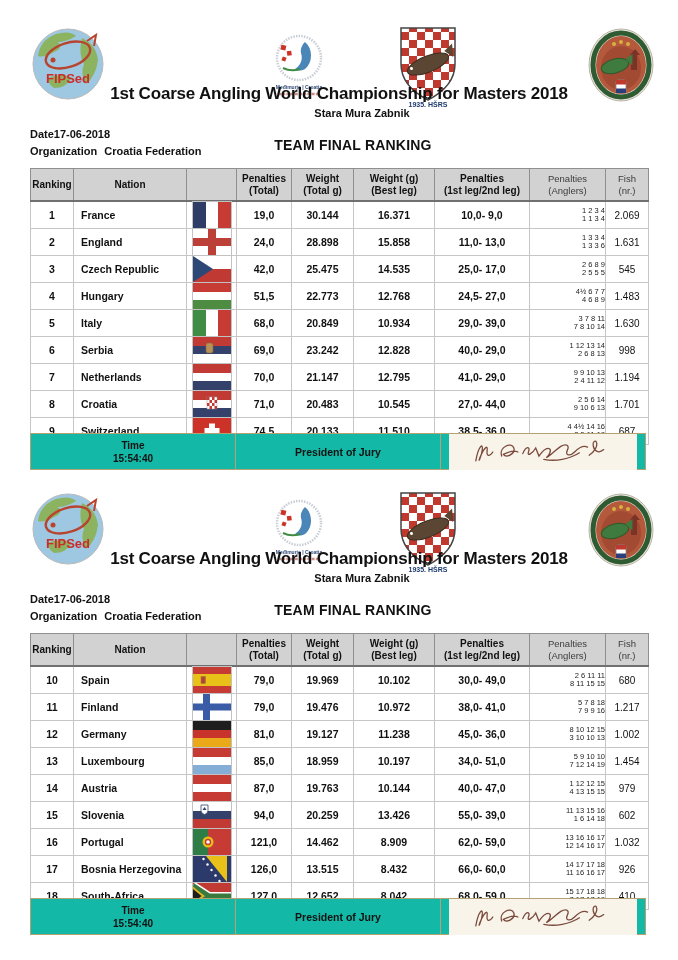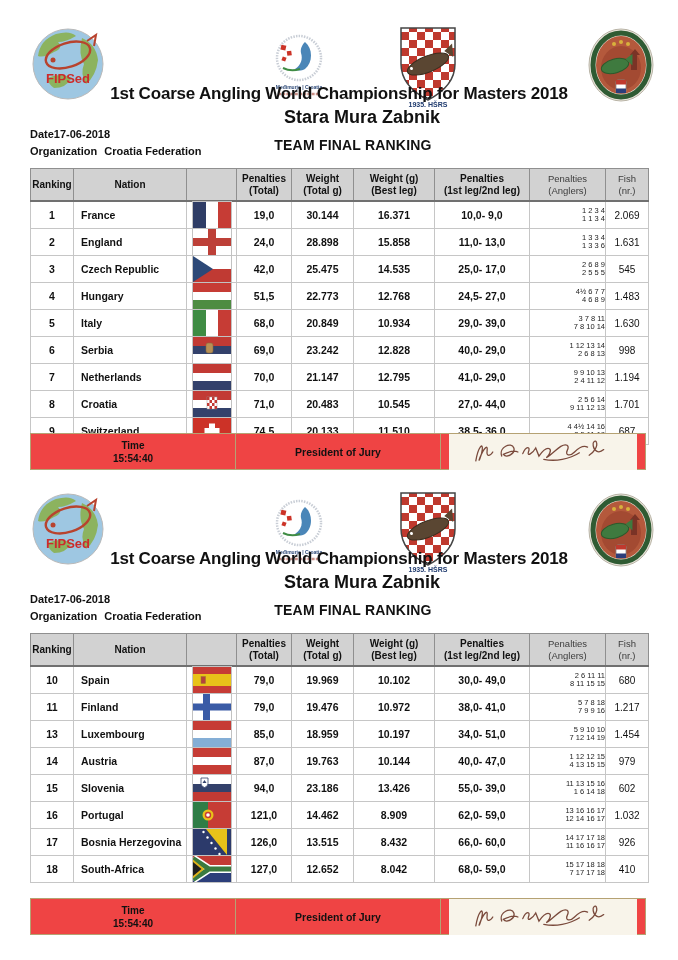--- a/index.html
+++ b/index.html
@@ -14,21 +14,21 @@
   .logo{position:absolute;display:block;}
   .logo svg{display:block;}
   .logo-fipsed{left:30px;top:2px;width:76px;height:76px;}
   .logo-event{left:266px;top:8px;width:66px;height:76px;}
   .logo-hsrs{left:392px;top:0px;width:72px;height:86px;}
   .logo-emblem{left:588px;top:4px;width:66px;height:74px;}
   
   .title{position:absolute;top:84px;left:0;right:0;text-align:center;
     font-size:17px;font-weight:bold;letter-spacing:-0.2px;}
   .subtitle{position:absolute;top:107px;left:0;right:0;text-align:center;
-    font-size:18px;font-weight:bold;margin-left:46px;}
+    font-size:11px;font-weight:bold;margin-left:46px;}
   .meta{position:absolute;top:126px;left:30px;font-size:11px;font-weight:bold;line-height:17px;}
   .org-val{margin-left:7px;}
   .ranking-title{position:absolute;top:137px;left:0;right:0;text-align:center;
     padding-left:28px;font-size:14px;font-weight:bold;letter-spacing:0.2px;}
   
   table.rank-table{
     position:absolute;top:168px;left:30px;width:618px;
     border-collapse:collapse;table-layout:fixed;
     border:1.5px solid #9a9a9a;
   }
@@ -44,21 +44,21 @@
   }
   .rank-table td.c-nation{text-align:left;padding-left:7px;}
   .rank-table td.c-anglers{font-size:7.5px;font-weight:normal;color:#222;line-height:8.5px;text-align:right;}
   .rank-table td.c-fish{font-weight:normal;font-size:10px;text-align:center;}
   .flag{display:inline-block;width:38px;height:26px;vertical-align:middle;
     box-shadow:0 0 0 1px #c2c2c2;background:#fff;}
   .flag svg{display:block;width:38px;height:26px;}
   
   .footer{
     position:absolute;top:433px;left:30px;width:616px;height:37px;
-    display:flex;border:1.2px solid #b5a273;background:#ef4444;box-sizing:border-box;
+    display:flex;border:1.2px solid #b5a273;background:#14b8a6;box-sizing:border-box;
   }
   .f-cell{flex:1;display:flex;align-items:center;justify-content:center;
     border-right:1.2px solid #b5a273;box-sizing:border-box;}
   .f-cell:last-child{border-right:none;}
   .f-time{flex-direction:column;font-size:10px;font-weight:bold;line-height:13px;}
   .f-pres{font-size:10.5px;font-weight:bold;}
   .sig-patch{display:inline-block;background:#f8f4ea;padding:1px 8px;}
   .sig-patch svg{display:block;}
 </style>
 </head>
@@ -331,21 +331,21 @@
                   <rect x="16.5" y="15" width="2.5" height="3"></rect>
                   <rect x="21.5" y="15" width="2.5" height="3"></rect>
                 </g>
               </svg></span></td>
           <td class="c-num">71,0</td>
           <td class="c-num">20.483</td>
           <td class="c-num">10.545</td>
           <td class="c-num">27,0- 44,0</td>
           <td class="c-anglers">
             <div>2 5 6 14</div>
-            <div>9 11 12 13</div>
+            <div>9 10 6 13</div>
           </td>
           <td class="c-fish">1.701</td>
         </tr>
         <tr>
           <td class="c-rank">9</td>
           <td class="c-nation">Switzerland</td>
           <td class="c-flag"><span class="flag"><svg viewBox="0 0 38 26">
                 <rect width="38" height="26" fill="#cc3227"></rect>
                 <rect x="16" y="5.5" width="6" height="15" fill="#fff"></rect>
                 <rect x="11.5" y="10" width="15" height="6" fill="#fff"></rect>
@@ -538,20 +538,38 @@
           <td class="c-num">19.476</td>
           <td class="c-num">10.972</td>
           <td class="c-num">38,0- 41,0</td>
           <td class="c-anglers">
             <div>5 7 8 18</div>
             <div>7 9 9 16</div>
           </td>
           <td class="c-fish">1.217</td>
         </tr>
         <tr>
+          <td class="c-rank">12</td>
+          <td class="c-nation">Germany</td>
+          <td class="c-flag"><span class="flag"><svg viewBox="0 0 38 26">
+                <rect width="38" height="9" fill="#1e1e1e"></rect>
+                <rect y="9" width="38" height="8" fill="#c8342b"></rect>
+                <rect y="17" width="38" height="9" fill="#e9a918"></rect>
+              </svg></span></td>
+          <td class="c-num">81,0</td>
+          <td class="c-num">19.127</td>
+          <td class="c-num">11.238</td>
+          <td class="c-num">45,0- 36,0</td>
+          <td class="c-anglers">
+            <div>8 10 12 15</div>
+            <div>3 10 10 13</div>
+          </td>
+          <td class="c-fish">1.002</td>
+        </tr>
+        <tr>
           <td class="c-rank">13</td>
           <td class="c-nation">Luxembourg</td>
           <td class="c-flag"><span class="flag"><svg viewBox="0 0 38 26">
                 <rect width="38" height="9" fill="#c63c35"></rect>
                 <rect y="9" width="38" height="8" fill="#fff"></rect>
                 <rect y="17" width="38" height="9" fill="#84aed6"></rect>
               </svg></span></td>
           <td class="c-num">85,0</td>
           <td class="c-num">18.959</td>
           <td class="c-num">10.197</td>
@@ -584,21 +602,21 @@
           <td class="c-rank">15</td>
           <td class="c-nation">Slovenia</td>
           <td class="c-flag"><span class="flag"><svg viewBox="0 0 38 26">
                 <rect width="38" height="9" fill="#fff"></rect>
                 <rect y="9" width="38" height="8" fill="#33416b"></rect>
                 <rect y="17" width="38" height="9" fill="#c23a34"></rect>
                 <path d="M8 3 h7 v5.5 q0 3 -3.5 4 q-3.5 -1 -3.5 -4 z" fill="#fff" stroke="#33416b" stroke-width="0.8"></path>
                 <path d="M9.5 8 l2 -3 l2 3 z" fill="#33416b"></path>
               </svg></span></td>
           <td class="c-num">94,0</td>
-          <td class="c-num">23.186</td>
+          <td class="c-num">20.259</td>
           <td class="c-num">13.426</td>
           <td class="c-num">55,0- 39,0</td>
           <td class="c-anglers">
             <div>11 13 15 16</div>
             <div>1 6 14 18</div>
           </td>
           <td class="c-fish">602</td>
         </tr>
         <tr>
           <td class="c-rank">16</td>

